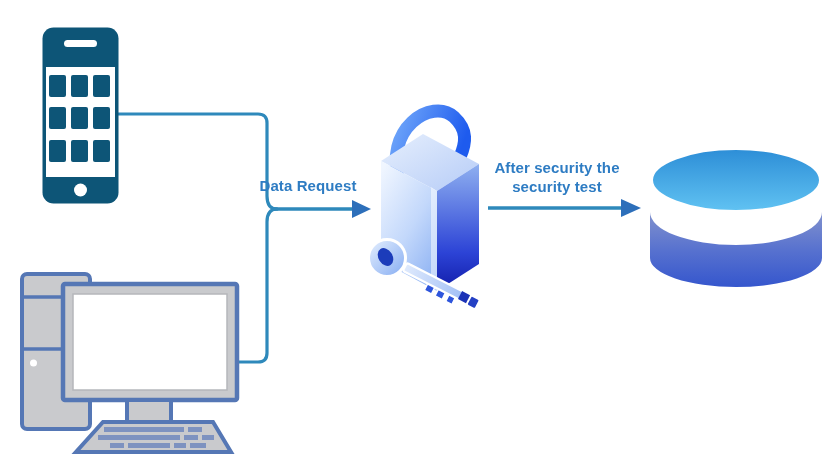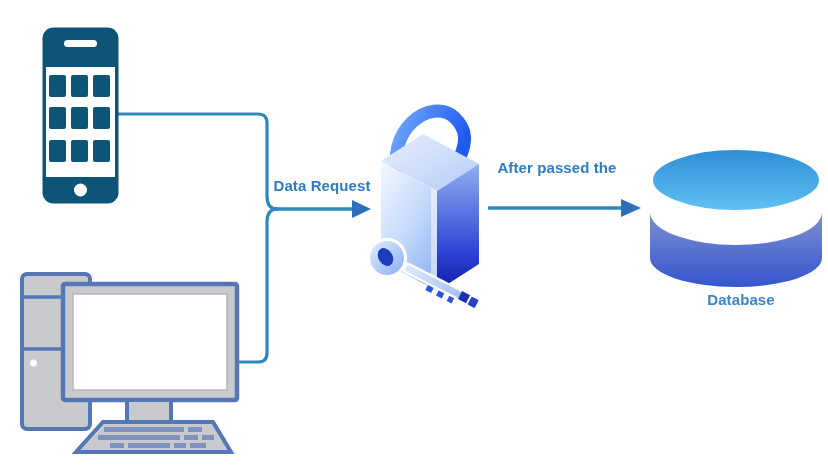--- a/index.html
+++ b/index.html
@@ -138,24 +138,24 @@
       <linearGradient id="dbBodyGrad" x1="0" y1="0" x2="0" y2="1">
         <stop offset="0" stop-color="#8292cd"></stop>
           <stop offset="0.5" stop-color="#5872cf"></stop>
           <stop offset="1" stop-color="#3556cd"></stop>
       </linearGradient>
     </defs>
     <path d="M5,72 L5,118 A86,29 0 0 0 177,118 L177,72 A86,33 0 0 1 5,72 Z" fill="url(#dbBodyGrad)"></path>
     <ellipse cx="91" cy="40" rx="86" ry="33" fill="url(#dbTopGrad)" stroke="#fff" stroke-width="6"></ellipse>
   </svg>
 
-  <div class="lbl" style="left:252px;top:176px;width:140px">Data Request</div>
+  <div class="lbl" style="left:238px;top:176px;width:140px">Data Request</div>
 
   <div class="lbl" style="left:482px;top:158px;width:150px">
-    <span>After passed the</span>
+    <span>After security the</span>
+    <span>security test</span>
   </div>
 
   <div class="lbl" style="left:276px;top:331px;width:220px">
   </div>
 
-  <div class="lbl" style="left:680px;top:290px;width:122px;color:var(--db-label,#3a85cc)">Database</div>
 
 </div>
 
 </body></html>

